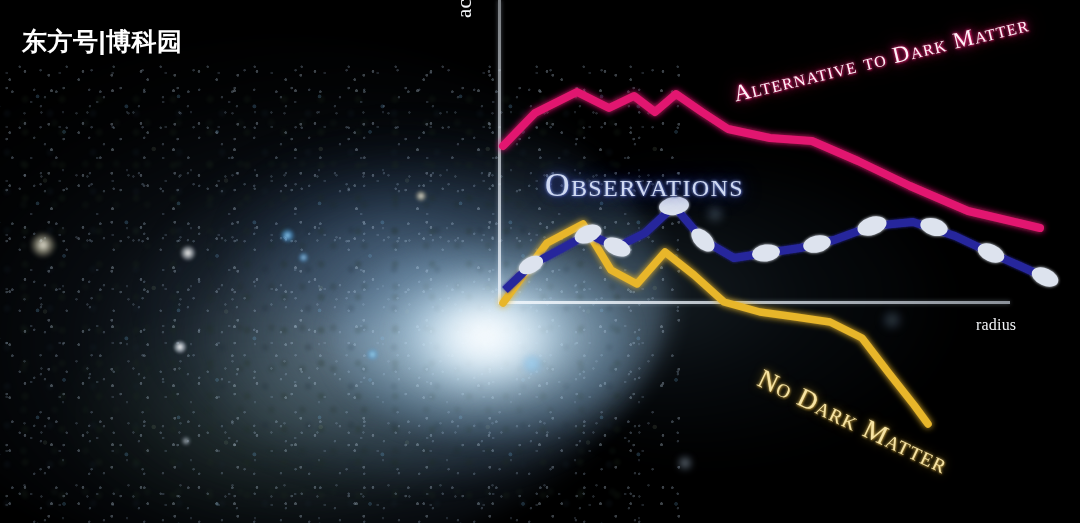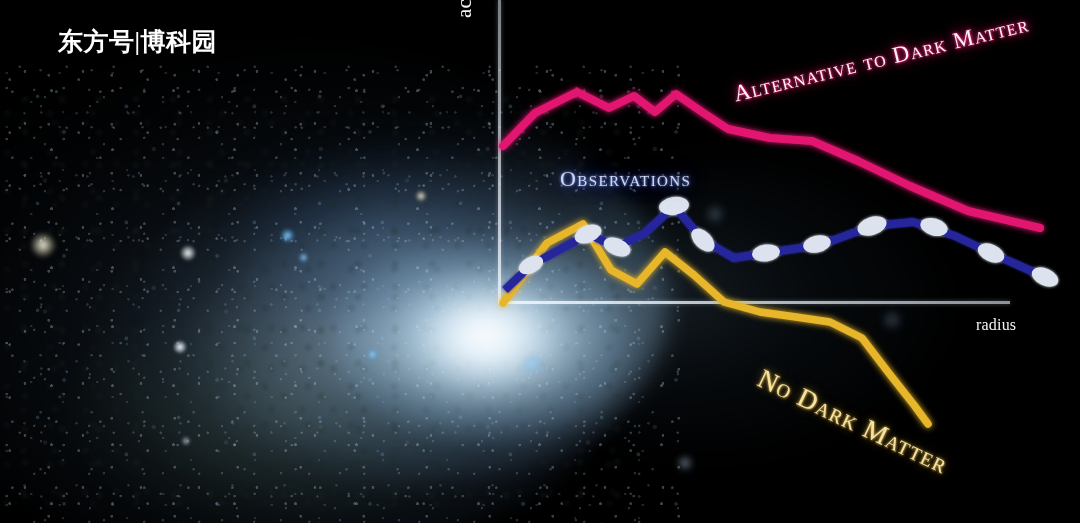--- a/index.html
+++ b/index.html
@@ -115,33 +115,33 @@
         text-shadow:0 0 6px rgba(0,0,0,.9);}
   #xlab{left:976px;top:316px;font-size:16px;text-shadow:0 0 6px rgba(0,0,0,.9);}
 
   
   .curve-label{position:absolute;white-space:nowrap;}
   #lab-alt{left:731px;top:82px;font-size:23px;font-variant:small-caps;
     letter-spacing:1.2px;color:#fdf2f7;
     transform:rotate(-13.5deg);transform-origin:left top;
     text-shadow:0 0 3px #ff3a8c, 0 0 9px #e2186f, 0 0 18px rgba(226,24,111,.75),
                 1px 1px 2px rgba(120,0,45,.9);}
-  #lab-obs{left:560px;top:166px;font-size:22px;font-variant:small-caps;
+  #lab-obs{left:545px;top:166px;font-size:34px;font-variant:small-caps;
     letter-spacing:1.4px;color:#cfd9f2;
     text-shadow:0 0 3px #8fa8e8, 0 0 10px #3c4fae, 0 0 20px rgba(40,60,170,.8),
                 1px 1px 2px rgba(10,14,60,.95);}
   #lab-nodm{left:766px;top:363px;font-size:27px;font-variant:small-caps;
     letter-spacing:1.3px;color:#f6e3a4;
     transform:rotate(25.5deg);transform-origin:left top;
     text-shadow:0 0 3px #f0cf6a, 0 0 10px rgba(200,155,35,.7),
                 1px 1px 2px rgba(70,48,0,.9);}
 
   
-  #watermark{position:absolute;left:22px;top:25px;font-family:Liberation Serif, serif;
-    font-size:25px;font-weight:700;color:#fff;letter-spacing:.5px;margin-left:36px;}
+  #watermark{position:absolute;left:22px;top:25px;font-family:Liberation Sans, sans-serif;
+    font-size:25px;font-weight:700;color:#fff;letter-spacing:.5px;}
 
   svg.curves{position:absolute;left:0;top:0;width:1080px;height:523px;}
   .top-dark{position:absolute;left:0;top:0;width:1080px;height:40px;
     background:linear-gradient(to bottom, rgba(0,0,0,.92), rgba(0,0,0,0));}
 </style>
 </head>
 <body>
 
 <div id="stage">
 

